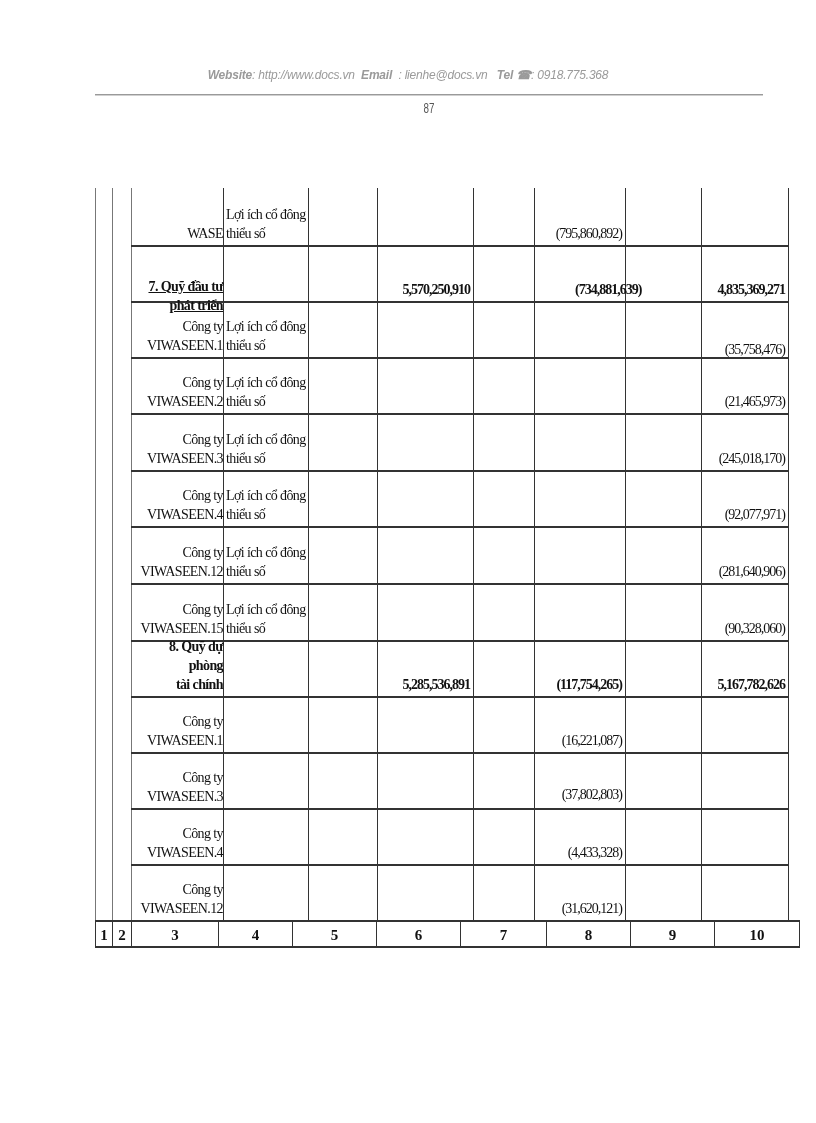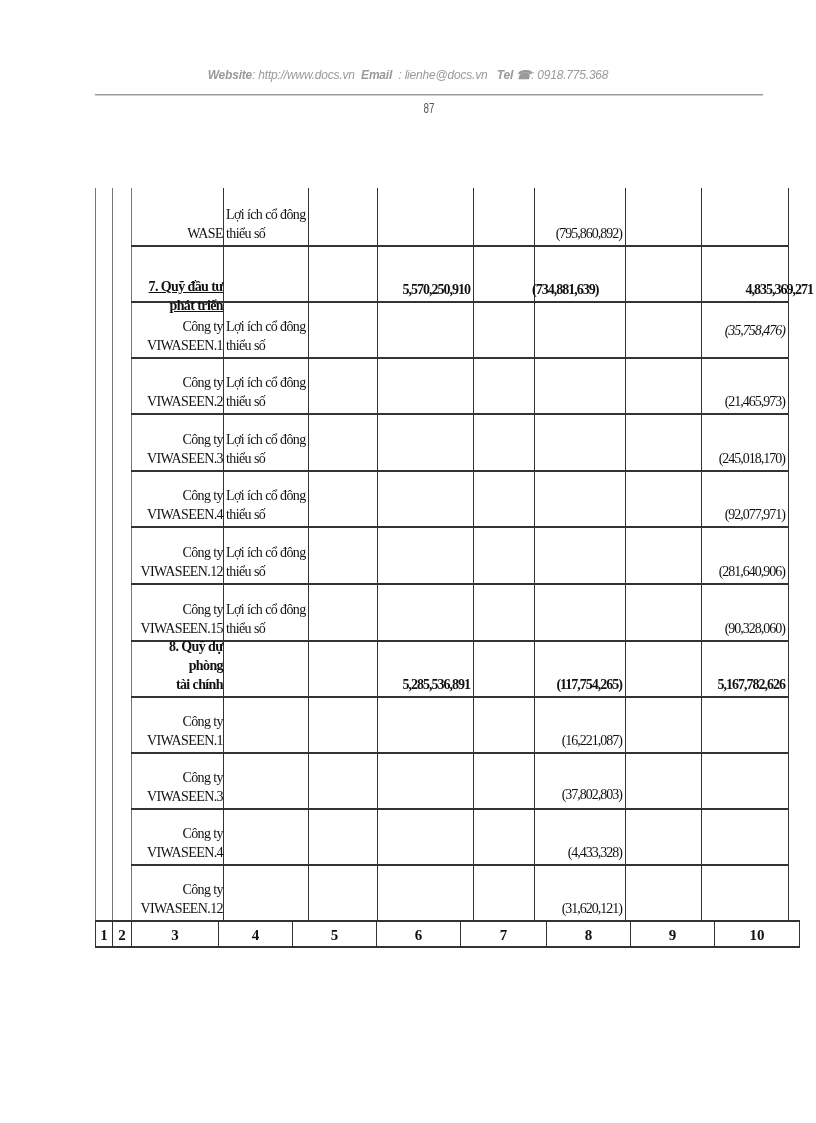--- a/index.html
+++ b/index.html
@@ -74,31 +74,31 @@
     <div class="cell desc-cell" style="left: 223px; width: 85px; top: 190px; height: 55px;">
       <span>Lợi ích cổ đông</span>
       <span>thiểu số</span>
     </div>
     <div class="cell num" style="left: 534px; width: 91px; top: 190px; height: 55px;">(795,860,892)</div>
     <div class="cell name-cell bold" style="left: 131px; width: 92px; top: 247px; height: 70px; text-decoration: underline;">
       <span>7. Quỹ đầu tư</span>
       <span>phát triển</span>
     </div>
     <div class="cell num bold" style="left: 377px; width: 96px; top: 247px; height: 54px;">5,570,250,910</div>
-    <div class="cell num bold" style="left: 502px; width: 91px; top: 247px; height: 54px; padding-left: 30px;">(734,881,639)</div>
-    <div class="cell num bold" style="left: 701px; width: 87px; top: 247px; height: 54px; margin-left: 28px;">4,835,369,271</div>
+    <div class="cell num bold" style="left: 545px; width: 91px; top: 247px; height: 54px; padding-left: 30px;">(734,881,639)</div>
+    <div class="cell num bold" style="left: 701px; width: 87px; top: 247px; height: 54px;">4,835,369,271</div>
     <div class="cell name-cell" style="left: 131px; width: 92px; top: 303px; height: 54px;">
       <span>Công ty</span>
       <span>VIWASEEN.1</span>
     </div>
     <div class="cell desc-cell" style="left: 223px; width: 85px; top: 303px; height: 54px;">
       <span>Lợi ích cổ đông</span>
       <span>thiểu số</span>
     </div>
-    <div class="cell num" style="left: 701px; width: 87px; top: 288px; height: 54px; font-style: italic;">(35,758,476)</div>
+    <div class="cell num" style="left: 701px; width: 87px; top: 307px; height: 54px;">(35,758,476)</div>
     <div class="cell name-cell" style="left: 131px; width: 92px; top: 359px; height: 54px;">
       <span>Công ty</span>
       <span>VIWASEEN.2</span>
     </div>
     <div class="cell desc-cell" style="left: 223px; width: 85px; top: 359px; height: 54px;">
       <span>Lợi ích cổ đông</span>
       <span>thiểu số</span>
     </div>
     <div class="cell num" style="left: 701px; width: 87px; top: 359px; height: 54px;">(21,465,973)</div>
     <div class="cell name-cell" style="left: 131px; width: 92px; top: 415px; height: 55px;">

